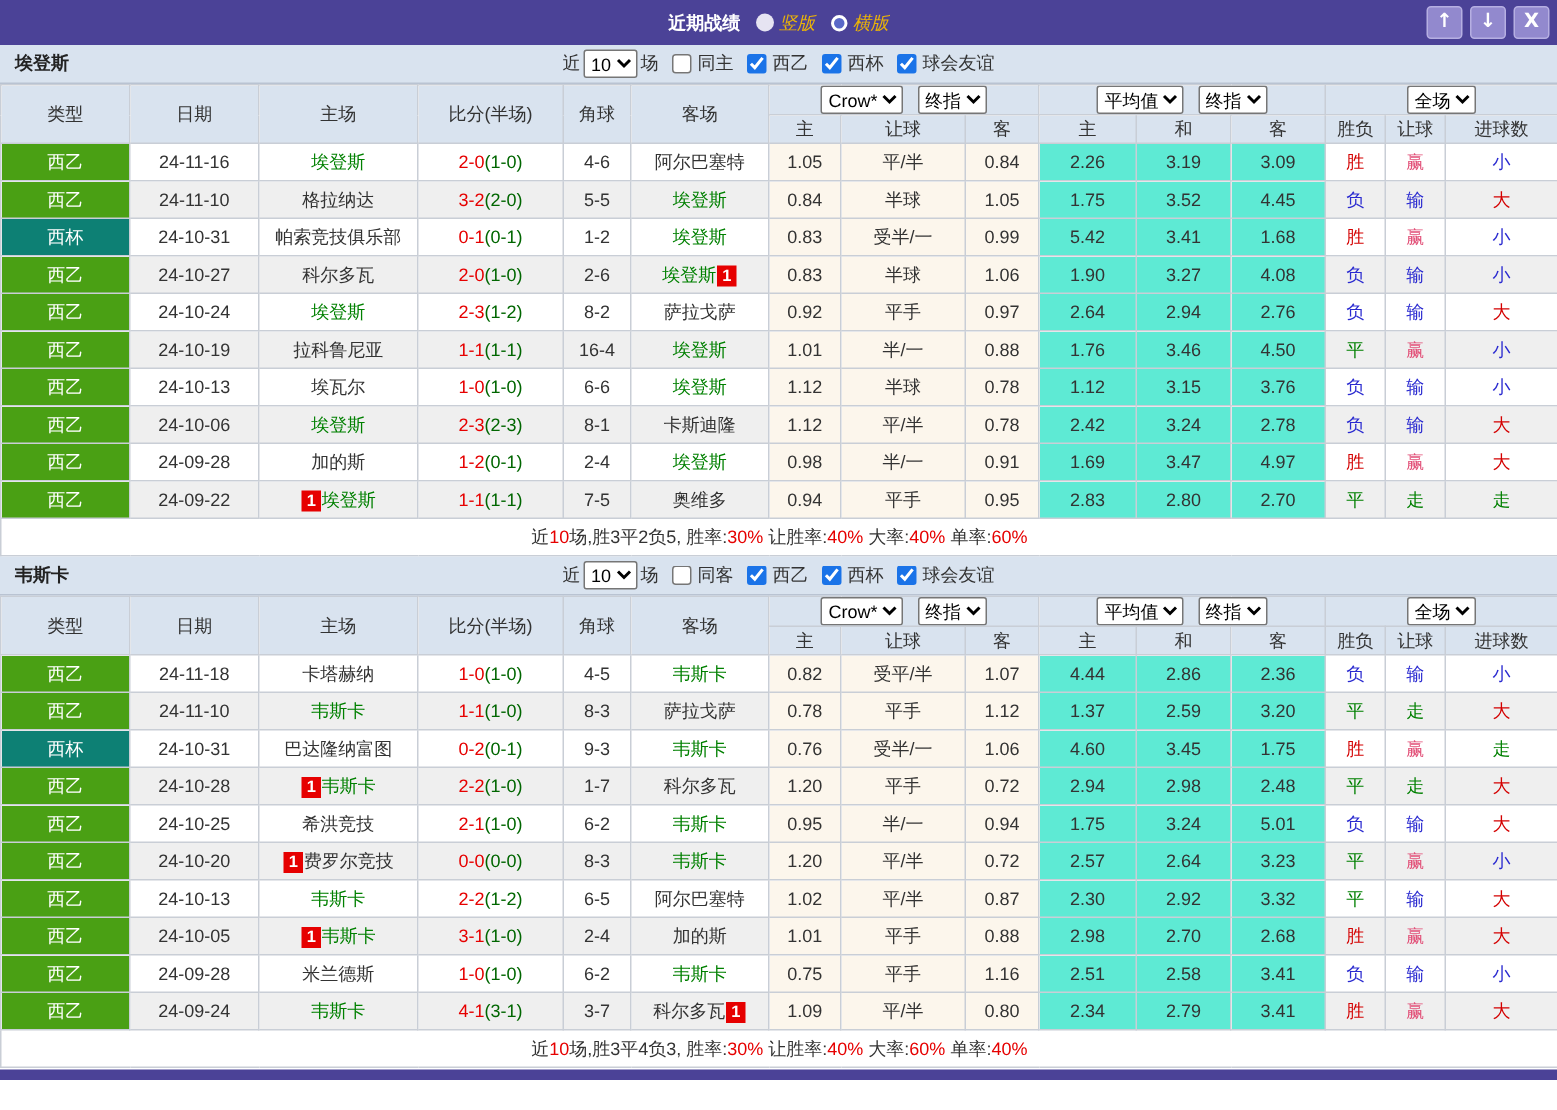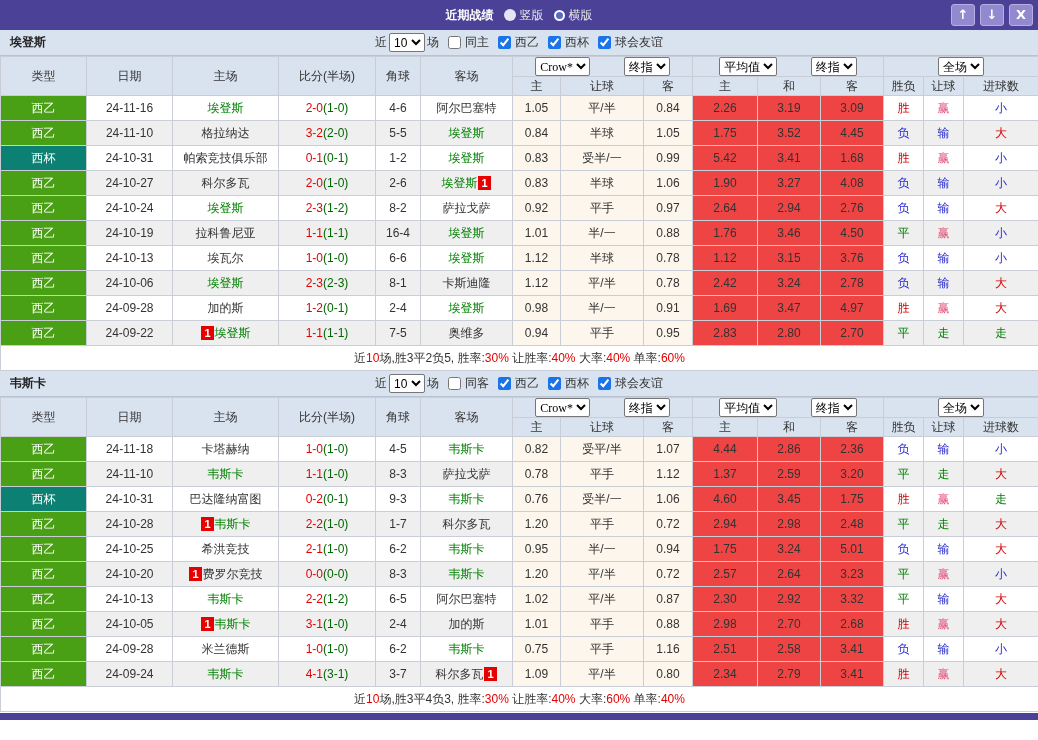--- a/index.html
+++ b/index.html
@@ -6,47 +6,47 @@
   html,body { margin:0; padding:0; }
   body {
     width:1038px; font-family:"Liberation Sans","DejaVu Sans",sans-serif;
     font-size:12px; color:#333; background:#fff;
   }
   
   .titlebar { height:30px; background:#4b4297; position:relative;
     display:flex; align-items:center; justify-content:center; }
   .tb-center { display:flex; align-items:center; gap:10px; color:#fff; }
   .tb-title { font-size:12px; font-weight:bold; }
-  .radio-label { display:inline-flex; align-items:center; gap:4px; font-size:12px; cursor:pointer; color:#e5e5e5; }
+  .radio-label { display:inline-flex; align-items:center; gap:4px; font-size:12px; cursor:pointer; color:#eab308;font-style:italic; }
   .dot-filled { width:12px; height:12px; border-radius:50%; background:#e6e4f2; display:inline-block; }
   .dot-ring { width:11px; height:11px; border-radius:50%; border:2px solid #fff; background:#5a68c8; display:inline-block; }
   .tb-buttons { position:absolute; right:5px; top:4px; display:flex; gap:5px; }
   .tb-btn { width:24px; height:22px; background:#9289ce; border:1px solid #b6afe2; border-radius:3px;
     color:#fff; font-weight:bold; font-size:13px; line-height:20px; text-align:center; cursor:pointer; padding:0;
     font-family:"DejaVu Sans",sans-serif; }
   
   .controls { height:26px; background:#d9e3ef; position:relative; display:flex; align-items:center;
     border-bottom:1px solid #b9c3d2; }
   .team-name { position:absolute; left:10px; font-weight:bold; color:#222; }
   .filter { margin:0 auto; display:flex; align-items:center; gap:2px; }
   select { font-size:12px; height:19px; border:1px solid #767676; background:#fff; border-radius:2px; }
   .filter input[type=checkbox] { accent-color:#1a73e8; width:13px; height:13px; margin:0 2px 0 7px; }
   
   table { border-collapse:collapse; table-layout:fixed; width:1038px; }
   th,td { border:1px solid #c9ced6; text-align:center; padding:0; white-space:nowrap; overflow:hidden; }
   thead th { background:#d9e3ef; font-weight:normal; height:19px; color:#333; }
-  thead .group-th select { margin:0 15px;font-family:Liberation Serif, serif; }
+  thead .group-th select { margin:0 3px; }
   tbody td { height:25px; }
   tr.alt .plain { background:#efefef; }
   tr .plain { background:#fff; }
   td.type-cell { color:#fff; }
   td.type-green { background:#4aa014; }
   td.type-teal  { background:#0d8074; }
   td.odds-cell { background:#fcf6ec; }
-  td.avg-cell  { background:#ef4444; }
+  td.avg-cell  { background:#5eead4; }
   .team-link { color:#333; text-decoration:none; cursor:pointer; }
   .team-link.green { color:#008000; }
   .card1 { display:inline-block; background:#e60000; color:#fff; font-size:11px; line-height:14px;
     padding:0 3px; margin:0 1px; font-weight:bold; }
   .ft { color:#e60000; }
   .ht { color:#006600; }
   .c-red  { color:#d40000; }
   .c-blue { color:#2a2ad0; }
   .c-green{ color:#008000; }
   .c-pink { color:#e25078; }

